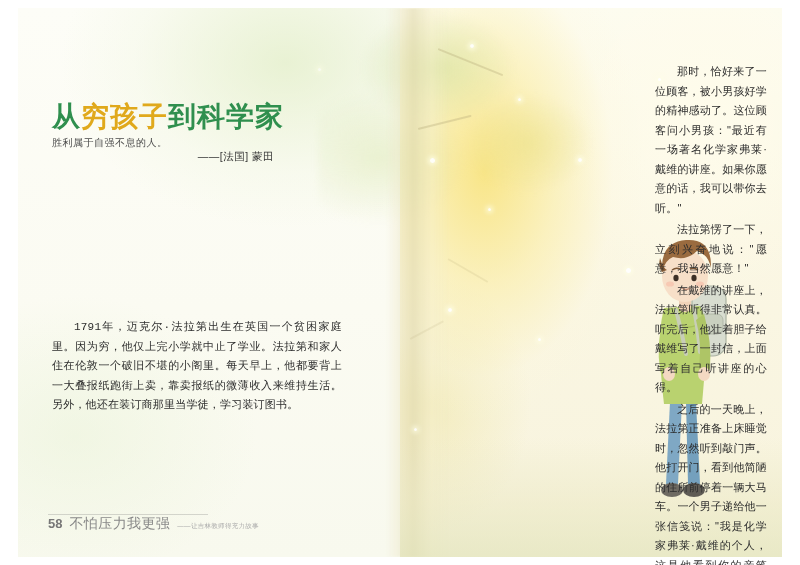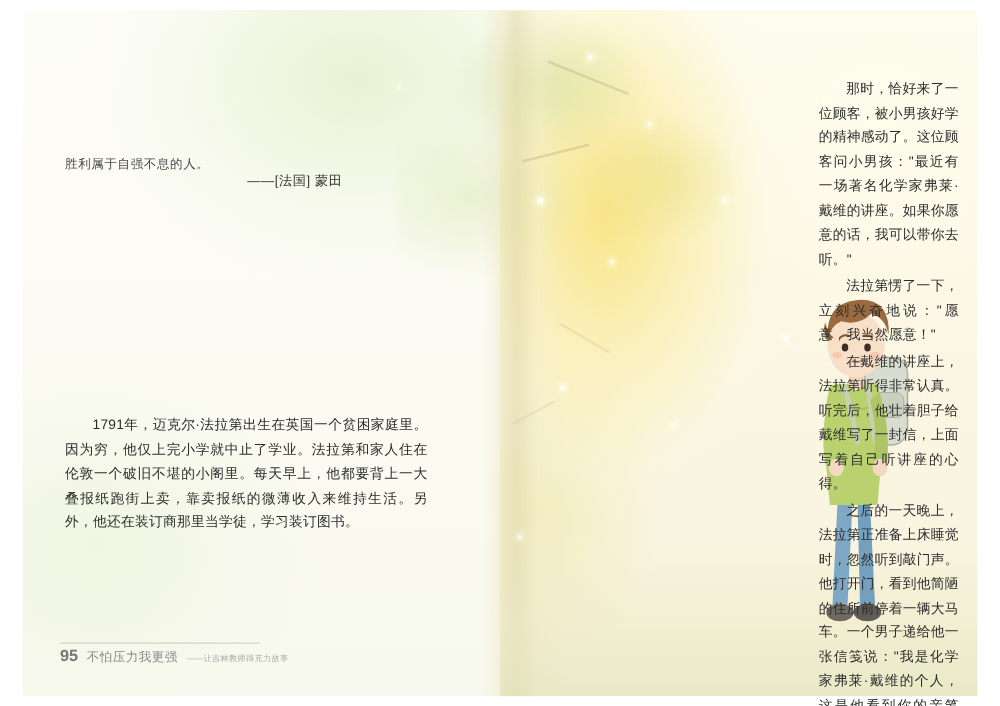--- a/index.html
+++ b/index.html
@@ -111,21 +111,20 @@
   }
   .title {
     font-size: 28px;
     font-weight: bold;
     letter-spacing: 1px;
     white-space: nowrap;
   }
   .title .t-green { color: #2f8f4e; }
   .title .t-yellow { color: #e0a91c; }
   .subtitle {
-    margin-top: 26px;
     font-size: 10px;
     color: #4a4a4a;
     letter-spacing: 0.5px;
   }
   .attribution {
     font-size: 10.5px;
     color: #333;
     text-align: right;
     width: 222px;
     letter-spacing: 0.5px;
@@ -136,22 +135,23 @@
     left: 52px;
     top: 318px;
     width: 290px;
     font-size: 11px;
     line-height: 19.5px;
     color: #2c2c2c;
     text-align: justify;
     letter-spacing: 0.2px;
   }
   .left-body p {
-    margin: 13px 0 2px 0;
+    margin: 0 0 2px 0;
     text-indent: 2em;
+    font-family: Liberation Mono, monospace;
   }
 
   .right-body {
     position: absolute;
     left: 655px;
     top: 62px;
     width: 112px;
     font-size: 11px;
     line-height: 19.5px;
     color: #2c2c2c;
@@ -179,21 +179,21 @@
   }
   .footer-rule {
     position: absolute;
     left: 48px;
     bottom: 50px;
     width: 160px;
     height: 1px;
     background: rgba(120,120,120,0.28);
   }
   .running-title {
-    font-size: 10px;
+    font-size: 14px;
     color: #888;
     letter-spacing: 0.4px;
   }
   .running-sub {
     font-size: 6.5px;
     color: #aaa;
     letter-spacing: 0.3px;
   }
 </style>
 </head>
@@ -261,36 +261,39 @@
     <path d="M40 48 q4 -3 8 -1" stroke="#7a5534" stroke-width="1.4" fill="none"></path>
     <path d="M58 47 q4 -2 8 1" stroke="#7a5534" stroke-width="1.4" fill="none"></path>
 
     <path d="M50 66 q4 3 8 0" stroke="#c08a73" stroke-width="1.3" fill="none"></path>
 
     <ellipse cx="38" cy="62" rx="4" ry="2.6" fill="#f6c3ae" opacity="0.8"></ellipse>
     <ellipse cx="68" cy="62" rx="4" ry="2.6" fill="#f6c3ae" opacity="0.8"></ellipse>
   </svg>
 
   <div class="title-wrap">
+    <div class="title">
+      <span class="t-green">从</span><span class="t-yellow">穷孩子</span><span class="t-green">到科学家</span>
+    </div>
     <div class="subtitle">胜利属于自强不息的人。</div>
     <div class="attribution">——[法国] 蒙田</div>
   </div>
 
   <div class="left-body">
     <p>1791年，迈克尔·法拉第出生在英国一个贫困家庭里。因为穷，他仅上完小学就中止了学业。法拉第和家人住在伦敦一个破旧不堪的小阁里。每天早上，他都要背上一大叠报纸跑街上卖，靠卖报纸的微薄收入来维持生活。另外，他还在装订商那里当学徒，学习装订图书。</p>
   </div>
 
   <div class="right-body">
     <p>那时，恰好来了一位顾客，被小男孩好学的精神感动了。这位顾客问小男孩："最近有一场著名化学家弗莱·戴维的讲座。如果你愿意的话，我可以带你去听。"</p>
     <p>法拉第愣了一下，立刻兴奋地说："愿意，我当然愿意！"</p>
     <p>在戴维的讲座上，法拉第听得非常认真。听完后，他壮着胆子给戴维写了一封信，上面写着自己听讲座的心得。</p>
     <p>之后的一天晚上，法拉第正准备上床睡觉时，忽然听到敲门声。他打开门，看到他简陋的住所前停着一辆大马车。一个男子递给他一张信笺说："我是化学家弗莱·戴维的个人，这是他看到你的亲笔信，邀请你到他那里去做客。"</p>
 
   </div>
 
   <div class="footer-rule"></div>
   <div class="footer">
-    <span class="folio">95</span>
+    <span class="folio">58</span>
     <span class="running-title">不怕压力我更强</span>
     <span class="running-sub">——让吉林教师得充力故事</span>
   </div>
 
 </div>
 
 </body></html>

